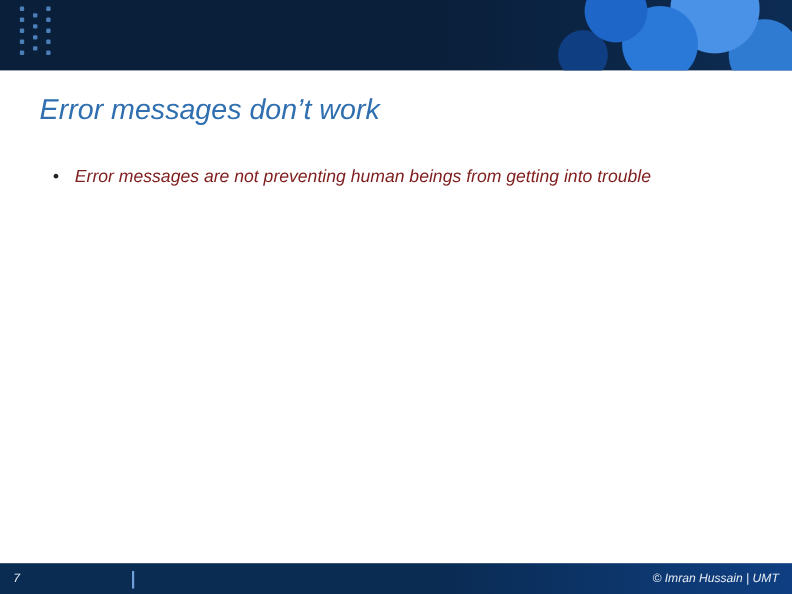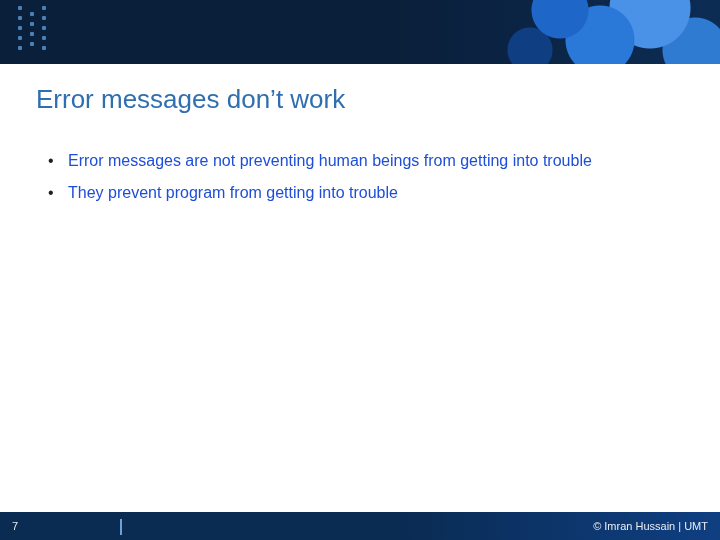--- a/index.html
+++ b/index.html
@@ -1,15 +1,15 @@
 <!DOCTYPE html>
 <html><head>
 <meta charset="utf-8">
 <style>
-  * { margin: 0; padding: 0; box-sizing: border-box; }
+  * { margin: 0; padding: 0; box-sizing: border-box; font-style: italic; }
   html, body { width: 720px; height: 540px; font-family: Arial, Helvetica, sans-serif; background: #ffffff; overflow: hidden; }
   .slide { position: relative; width: 720px; height: 540px; background: #ffffff; }
   .topband {
     position: absolute; top: 0; left: 0; width: 720px; height: 64px;
     background: radial-gradient(circle at 560px 10px, #1e66c8 0, #1e66c8 28px, transparent 29px),
                 radial-gradient(circle at 600px 40px, #2a78d8 0, #2a78d8 34px, transparent 35px),
                 radial-gradient(circle at 650px 8px,  #4a92e8 0, #4a92e8 40px, transparent 41px),
                 radial-gradient(circle at 695px 50px, #2f7bd2 0, #2f7bd2 32px, transparent 33px),
                 radial-gradient(circle at 530px 50px, #0f3f82 0, #0f3f82 22px, transparent 23px),
                 linear-gradient(90deg, #0a1f3a 0%, #0a1f3a 55%, #0d2c54 100%);
@@ -17,21 +17,21 @@
   .dotcol { position: absolute; top: 6px; left: 18px; }
   .dotcol span { display: block; width: 4px; height: 4px; background: #4a7fb8; margin-bottom: 6px; border-radius: 1px; }
   .dotcol2 { left: 30px; top: 12px; }
   .dotcol3 { left: 42px; top: 6px; }
   .title {
     position: absolute; top: 84px; left: 36px;
     color: #2f6fb0; font-size: 26px; font-weight: 400;
   }
   .content {
     position: absolute; top: 150px; left: 44px; right: 44px;
-    color: #1d4ed8; font-size: 16px; line-height: 1.35;
+    color: #7f1d1d; font-size: 16px; line-height: 1.35;
   }
   .content ul { list-style: none; }
   .content li { position: relative; padding-left: 24px; margin-bottom: 10px; }
   .content li::before {
     content: "•"; position: absolute; left: 4px; top: 0;
     color: #202020; font-size: 16px;
   }
   .footer {
     position: absolute; left: 0; bottom: 0; width: 720px; height: 28px;
     background: linear-gradient(90deg, #0a2b52 0%, #0a2b52 55%, #0f3f82 100%);
@@ -81,21 +81,20 @@
         <span></span>
         <span></span>
       </div>
   </div>
 
   <h1 class="title">Error messages don’t work</h1>
 
   <div class="content">
     <ul>
       <li>Error messages are not preventing human beings from getting into trouble</li>
-      <li>They prevent program from getting into trouble</li>
     </ul>
   </div>
 
   <div class="footer">
     <div class="pagenum">7</div>
     <div class="fbar"></div>
     <div class="copyright">© Imran Hussain | UMT</div>
   </div>
 
 </div>

